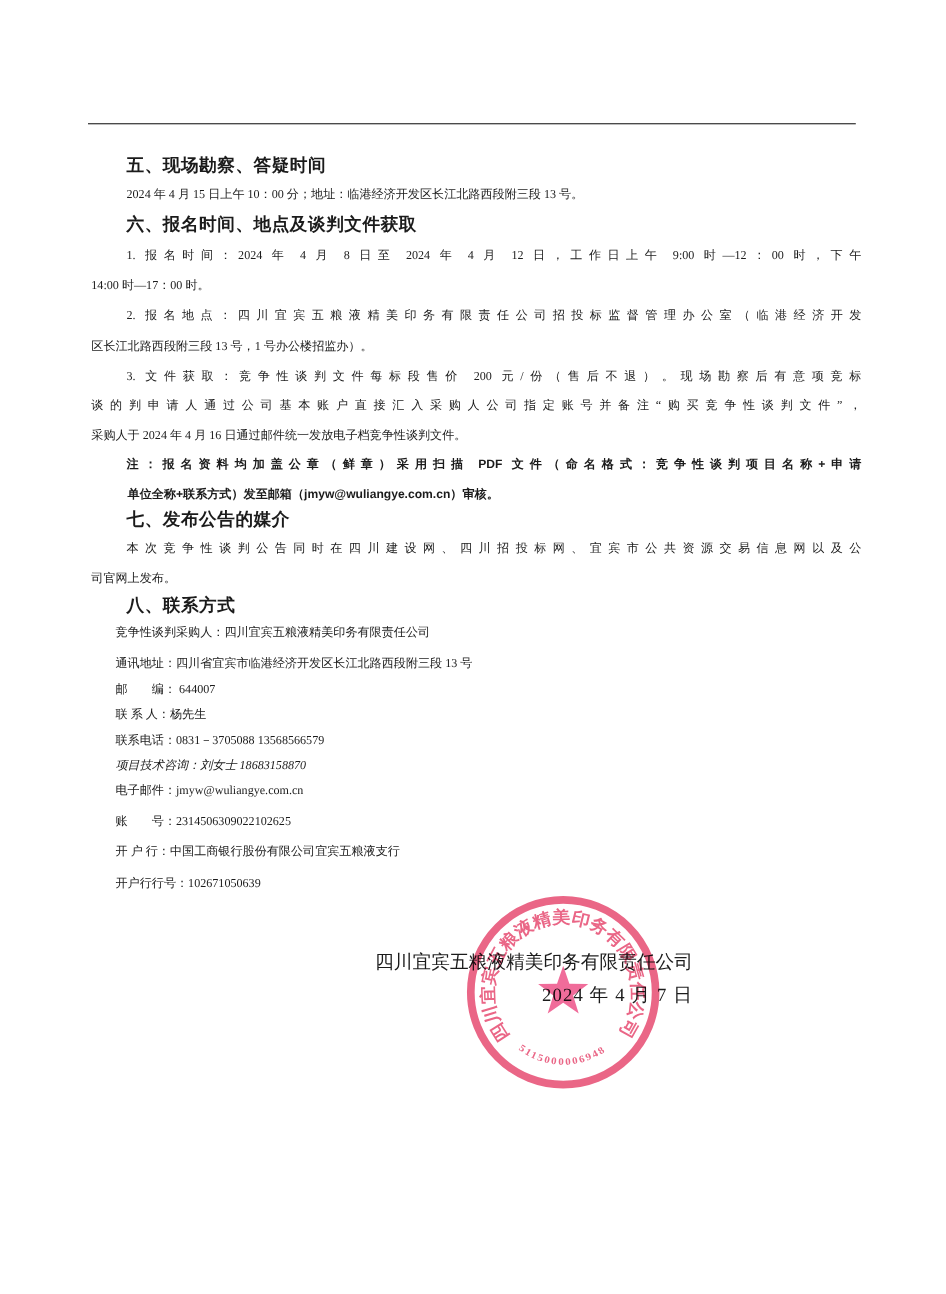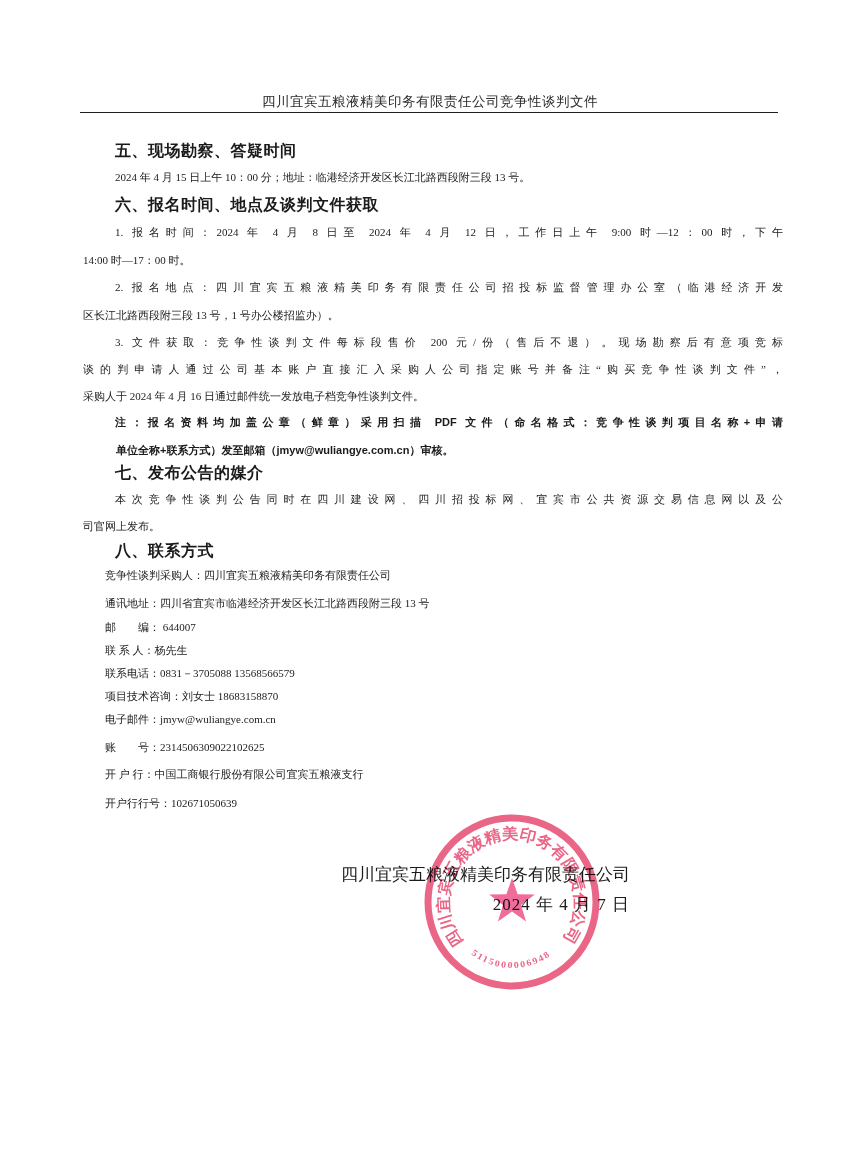--- a/index.html
+++ b/index.html
@@ -53,21 +53,20 @@
   }
   .stamp text{font-family:"Liberation Serif","DejaVu Serif",serif;font-weight:700;}
   .stamp .ring-text{font-size:15.5px;}
   .stamp .serial-text{font-size:9px;letter-spacing:1.5px;}
 </style>
 </head>
 <body>
 
 <div class="page">
 
-  <div class="page-header">四川宜宾五粮液精美印务有限责任公司竞争性谈判文件</div>
   <div class="header-rule"></div>
 
   <div id="doc-lines">
       <div class="doc-line h" style="top: 140px;">五、现场勘察、答疑时间</div>
       <div class="doc-line pi" style="top: 167px;">2024 年 4 月 15 日上午 10：00 分；地址：临港经济开发区长江北路西段附三段 13 号。</div>
       <div class="doc-line h" style="top: 194px;">六、报名时间、地点及谈判文件获取</div>
       <div class="doc-line pif" style="top: 222px;">1. 报名时间：2024 年 4 月 8 日至 2024 年 4 月 12 日，工作日上午 9:00 时—12：00 时，下午</div>
       <div class="doc-line pc" style="top: 250px;">14:00 时—17：00 时。</div>
       <div class="doc-line pif" style="top: 277px;">2. 报名地点：四川宜宾五粮液精美印务有限责任公司招投标监督管理办公室（临港经济开发</div>
       <div class="doc-line pc" style="top: 305px;">区长江北路西段附三段 13 号，1 号办公楼招监办）。</div>
@@ -78,21 +77,21 @@
       <div class="doc-line nb2" style="top: 440px; margin-left: 33px;">单位全称+联系方式）发至邮箱（jmyw@wuliangye.com.cn）审核。</div>
       <div class="doc-line h" style="top: 462px;">七、发布公告的媒介</div>
       <div class="doc-line pif" style="top: 489px;">本次竞争性谈判公告同时在四川建设网、四川招投标网、宜宾市公共资源交易信息网以及公</div>
       <div class="doc-line pc" style="top: 516px;">司官网上发布。</div>
       <div class="doc-line h" style="top: 540px;">八、联系方式</div>
       <div class="doc-line ct" style="top: 565px;">竞争性谈判采购人：四川宜宾五粮液精美印务有限责任公司</div>
       <div class="doc-line ct" style="top: 593px;">通讯地址：四川省宜宾市临港经济开发区长江北路西段附三段 13 号</div>
       <div class="doc-line ct" style="top: 617px;">邮　　编： 644007</div>
       <div class="doc-line ct" style="top: 640px;">联 系 人：杨先生</div>
       <div class="doc-line ct" style="top: 663px;">联系电话：0831－3705088 13568566579</div>
-      <div class="doc-line ct" style="top: 686px;">项目技术咨询：刘女士 18683158870</div>
+      <div class="doc-line ct" style="top: 686px; font-style: italic;">项目技术咨询：刘女士 18683158870</div>
       <div class="doc-line ct" style="top: 709px;">电子邮件：jmyw@wuliangye.com.cn</div>
       <div class="doc-line ct" style="top: 737px;">账　　号：2314506309022102625</div>
       <div class="doc-line ct" style="top: 764px;">开 户 行：中国工商银行股份有限公司宜宾五粮液支行</div>
       <div class="doc-line ct" style="top: 793px;">开户行行号：102671050639</div>
     </div>
 
   <div class="sig-line sig-company">四川宜宾五粮液精美印务有限责任公司</div>
   <div class="sig-line sig-date">2024 年 4 月 7 日</div>
 
   <svg class="stamp" viewBox="0 0 212 212" width="212" height="212">

